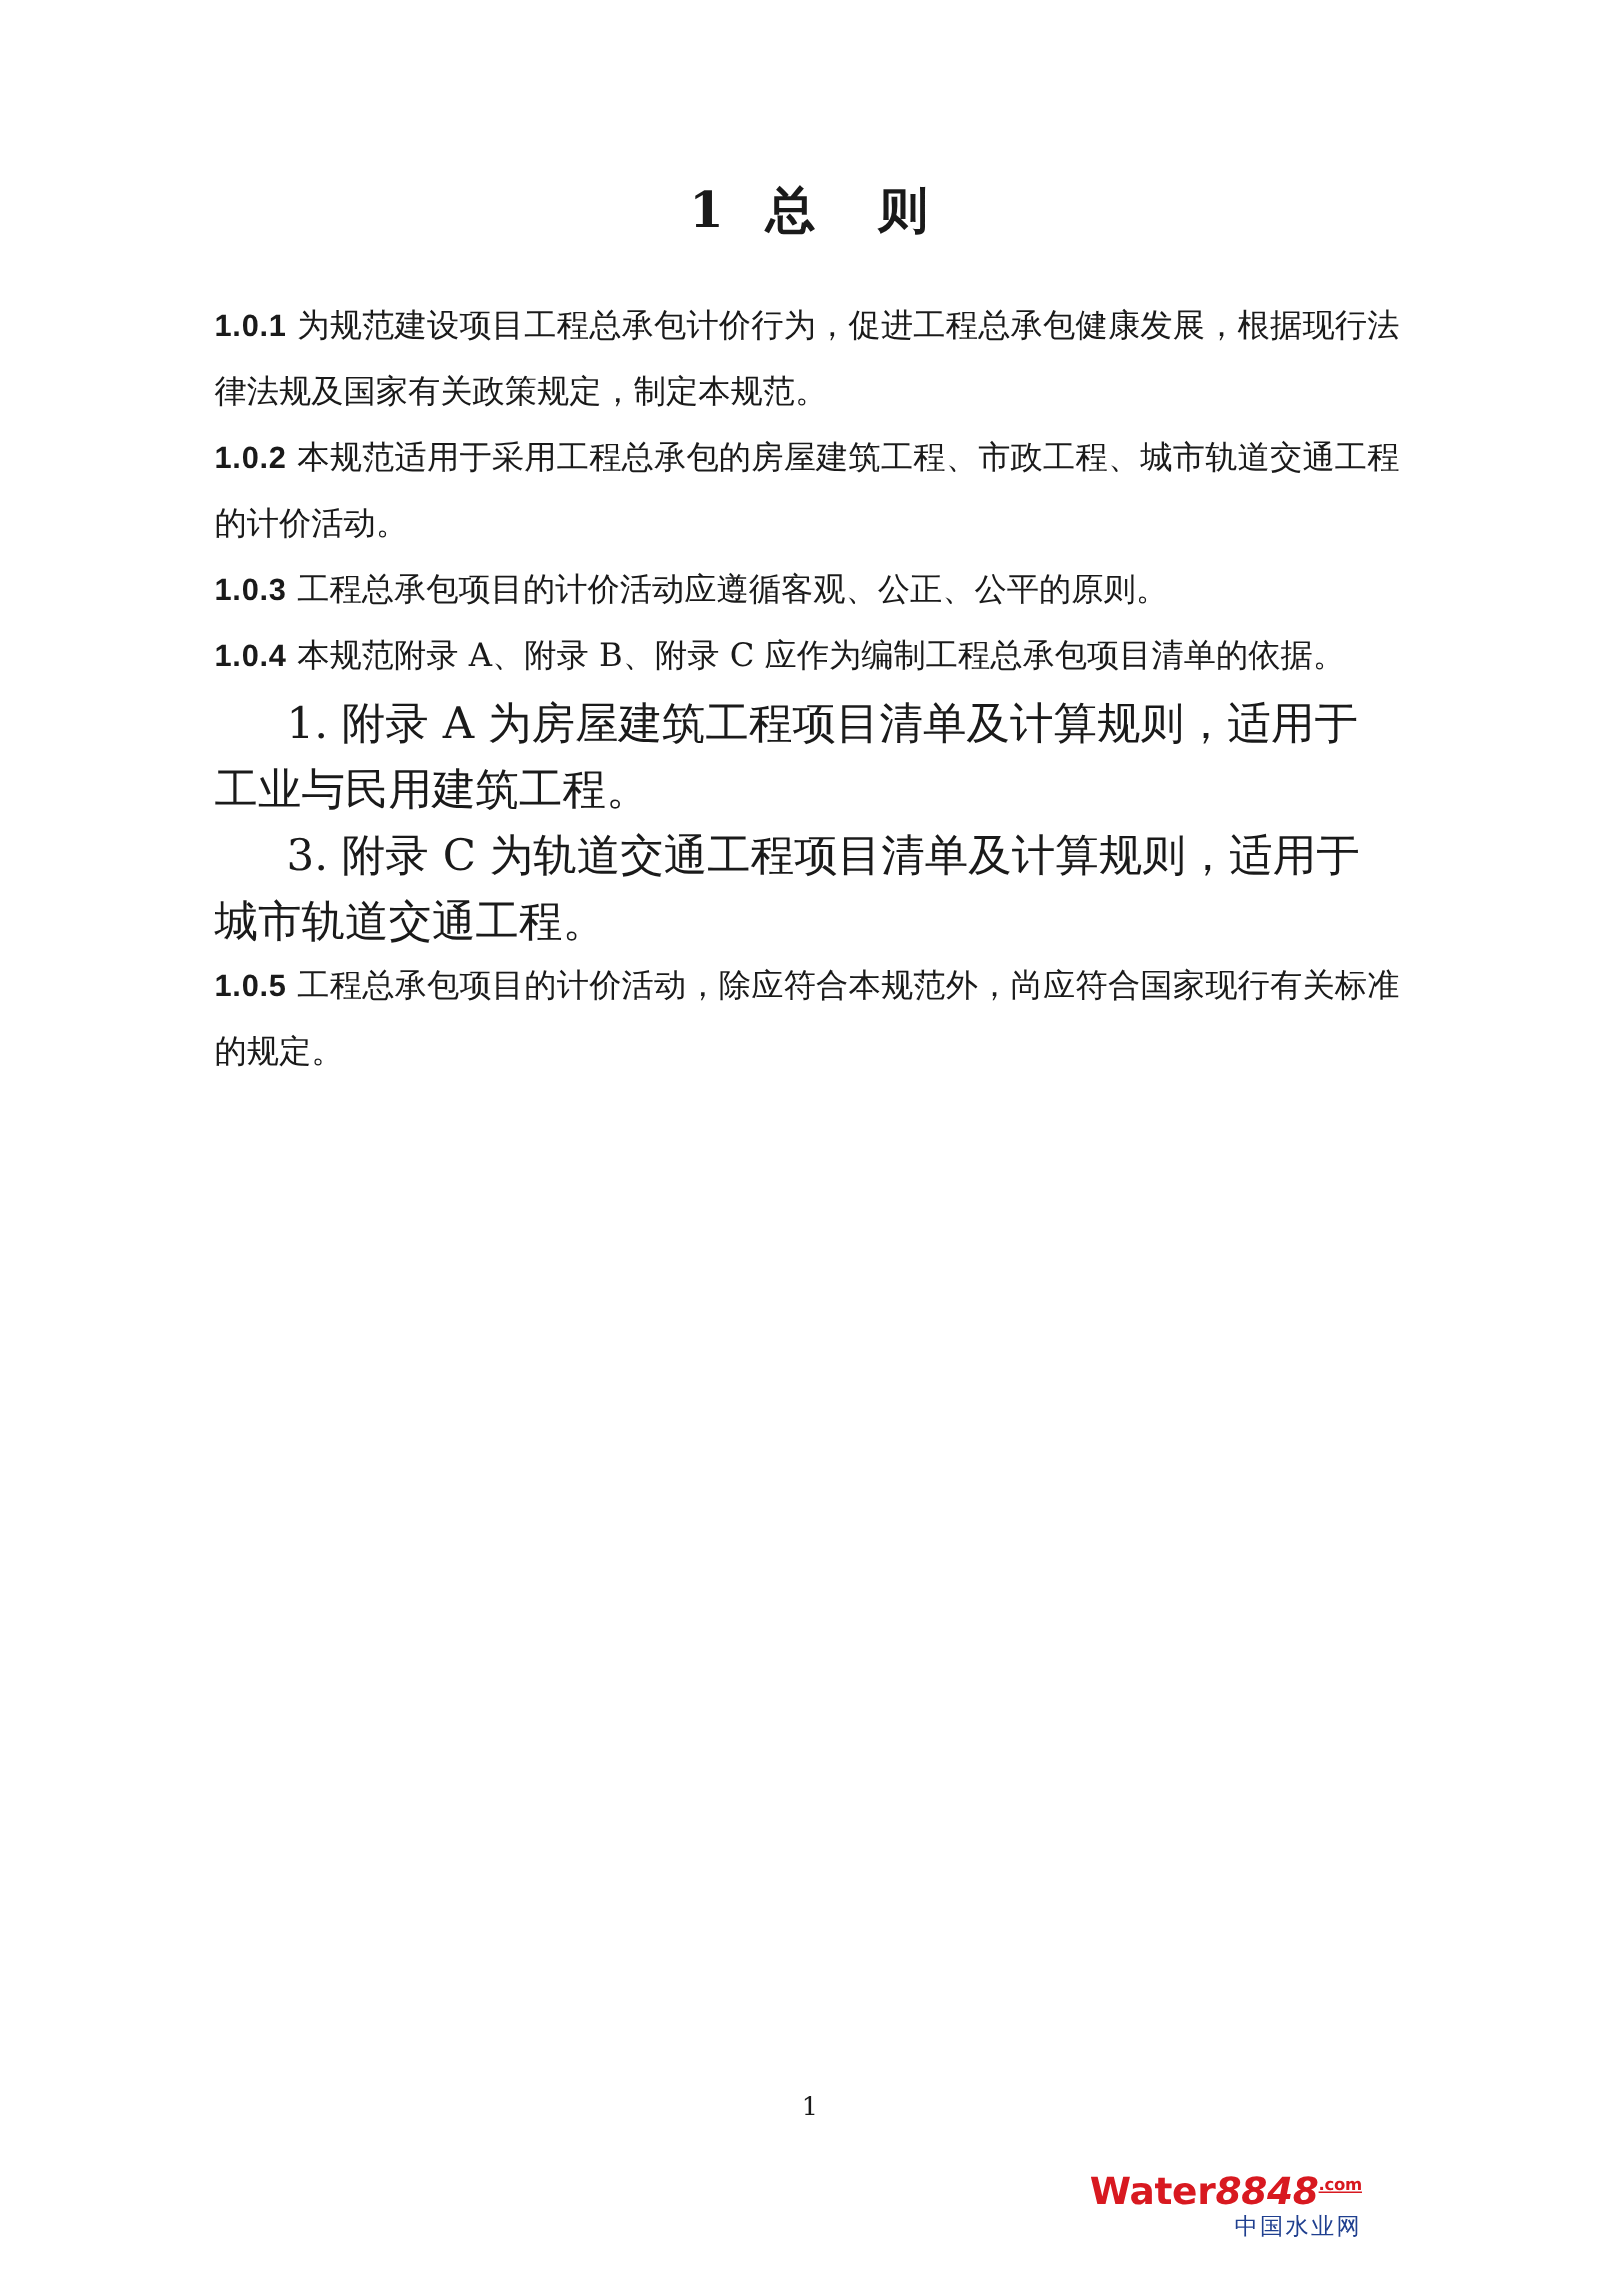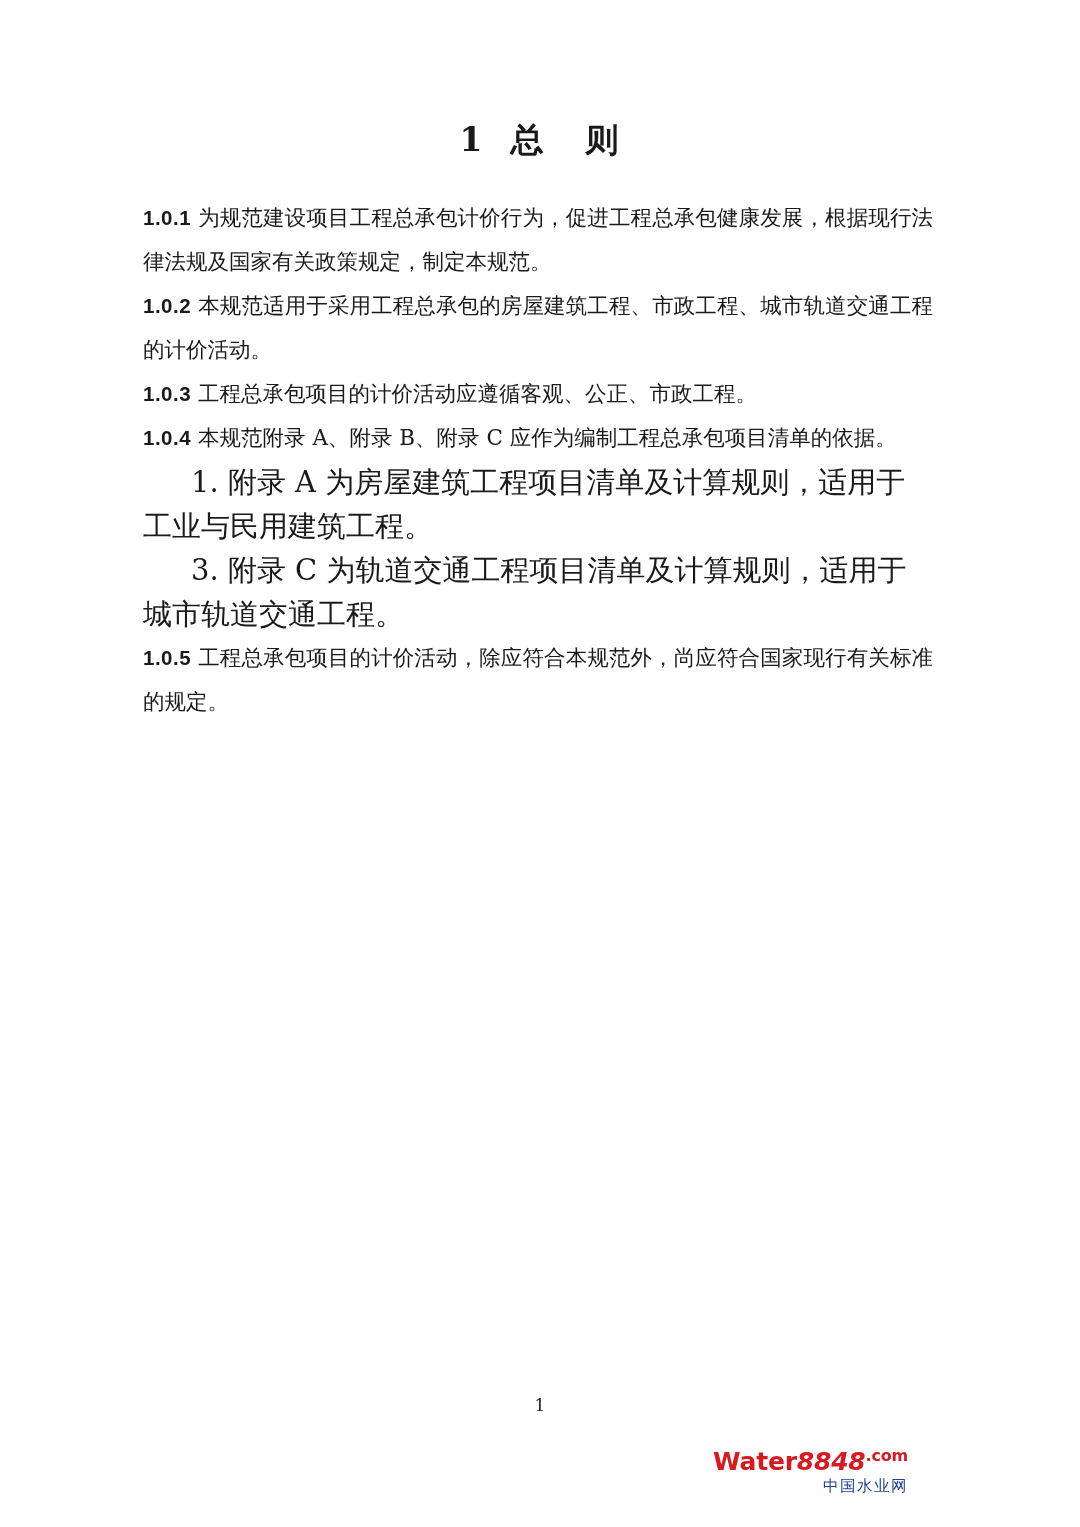--- a/index.html
+++ b/index.html
@@ -94,23 +94,24 @@
   }
   .watermark .wm-top .wm-main {
     color: #d81920;
     margin-left: 12px;
   }
   .watermark .wm-top .wm-num {
     color: #d81920;
     font-style: italic;
   }
   .watermark .wm-top .wm-dom {
-    font-size: 16px;
+    font-size: 11px;
     color: #d81920;
     vertical-align: super;
+    text-decoration: underline;
   }
   .watermark .wm-bottom {
     font-family: "DejaVu Sans", "Liberation Sans", sans-serif;
     font-size: 15.5px;
     color: #1f3f8f;
     letter-spacing: 1.5px;
     margin-top: 2px;
   }
 </style>
 </head>
@@ -126,21 +127,21 @@
 
     <p class="clause">
       <span class="label">1.0.1</span><span>为规范建设项目工程总承包计价行为，促进工程总承包健康发展，根据现行法律法规及国家有关政策规定，制定本规范。</span>
     </p>
 
     <p class="clause">
       <span class="label">1.0.2</span><span>本规范适用于采用工程总承包的房屋建筑工程、市政工程、城市轨道交通工程的计价活动。</span>
     </p>
 
     <p class="clause">
-      <span class="label">1.0.3</span><span>工程总承包项目的计价活动应遵循客观、公正、市政工程。</span>
+      <span class="label">1.0.3</span><span>工程总承包项目的计价活动应遵循客观、公正、公平的原则。</span>
     </p>
 
     <p class="clause">
       <span class="label">1.0.4</span><span>本规范附录 A、附录 B、附录 C 应作为编制工程总承包项目清单的依据。</span>
     </p>
 
     <p class="sub">1. 附录 A 为房屋建筑工程项目清单及计算规则，适用于工业与民用建筑工程。</p>
     <p class="sub">3. 附录 C 为轨道交通工程项目清单及计算规则，适用于城市轨道交通工程。</p>
 
     <p class="clause">

